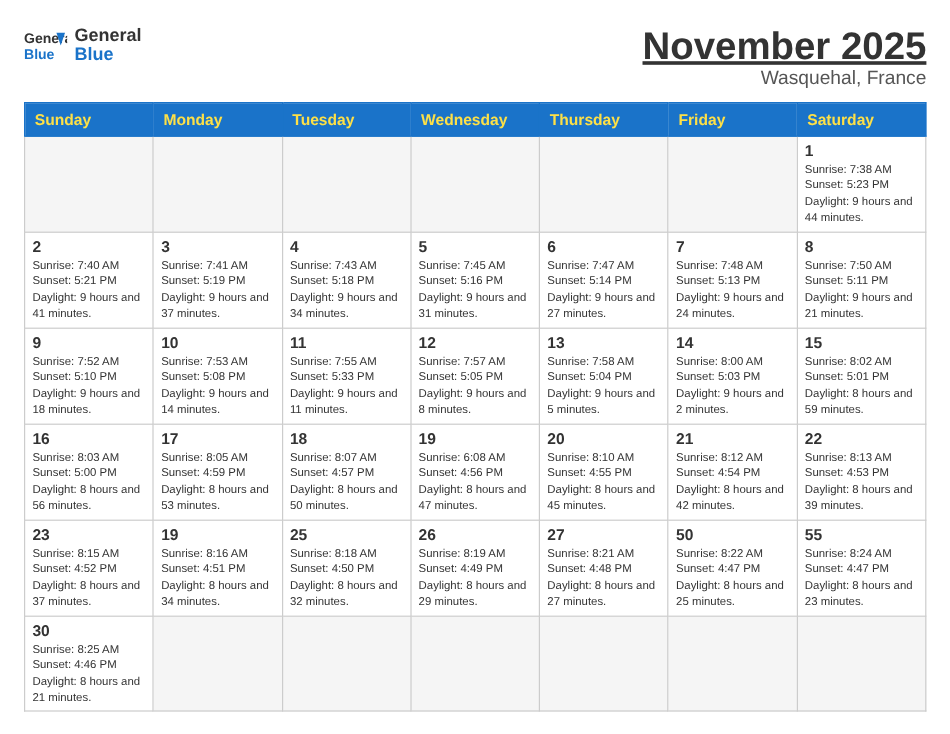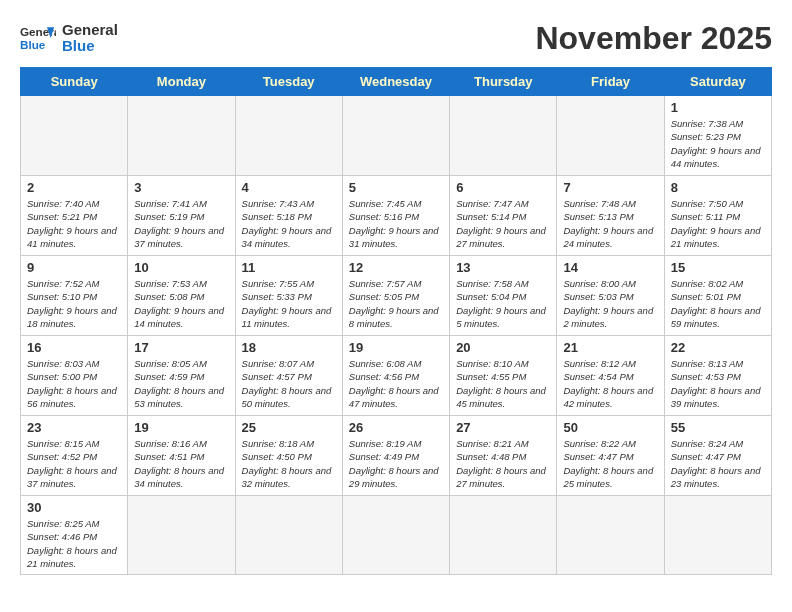--- a/index.html
+++ b/index.html
@@ -25,34 +25,35 @@
       width: 36px;
       height: 36px;
     }
     .title-area {
       text-align: right;
     }
     .month-title {
       font-size: 32px;
       font-weight: bold;
       color: #333;
+      text-decoration: underline;
     }
     .location-title {
       font-size: 16px;
       color: #555;
     }
     .calendar {
       width: 100%;
       border-collapse: collapse;
       border: 1px solid #ccc;
     }
     .calendar th {
       background-color: #1a73c9;
-      color: #fef9c3;
-      text-align: center;
+      color: #fde047;
+      text-align: left;
       padding: 6px 8px;
       font-size: 13px;
       border: 1px solid #1a73c9;
     }
     .calendar td {
       border: 1px solid #ccc;
       vertical-align: top;
       padding: 4px 6px;
       width: calc(100% / 7);
       min-height: 80px;
@@ -66,21 +67,20 @@
       font-size: 13px;
       font-weight: bold;
       color: #333;
       display: block;
       margin-bottom: 2px;
     }
     .day-info {
       font-size: 9.5px;
       color: #333;
       line-height: 1.4;
-      font-style: italic;
     }
     .last-row td {
       height: auto;
     }
   </style>
 </head>
 <body>
 
 <div class="header-area">
   <div class="logo">
@@ -89,20 +89,21 @@
       <text x="0" y="32" font-size="13" font-weight="bold" fill="#1a73c9">Blue</text>
       <polygon points="30,8 38,8 34,20" fill="#1a73c9"></polygon>
     </svg>
     <div style="display:flex;flex-direction:column;line-height:1.1;">
       <span style="font-size:15px;font-weight:bold;color:#333;">General</span>
       <span style="font-size:15px;font-weight:bold;color:#1a73c9;">Blue</span>
     </div>
   </div>
   <div class="title-area">
     <div class="month-title">November 2025</div>
+    <div class="location-title">Wasquehal, France</div>
   </div>
 </div>
 
 <table class="calendar">
   <thead>
     <tr>
       <th>Sunday</th>
       <th>Monday</th>
       <th>Tuesday</th>
       <th>Wednesday</th>

